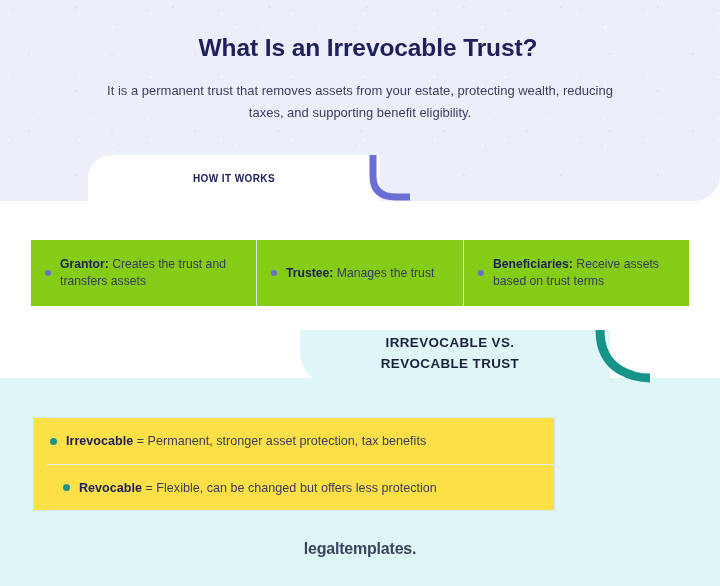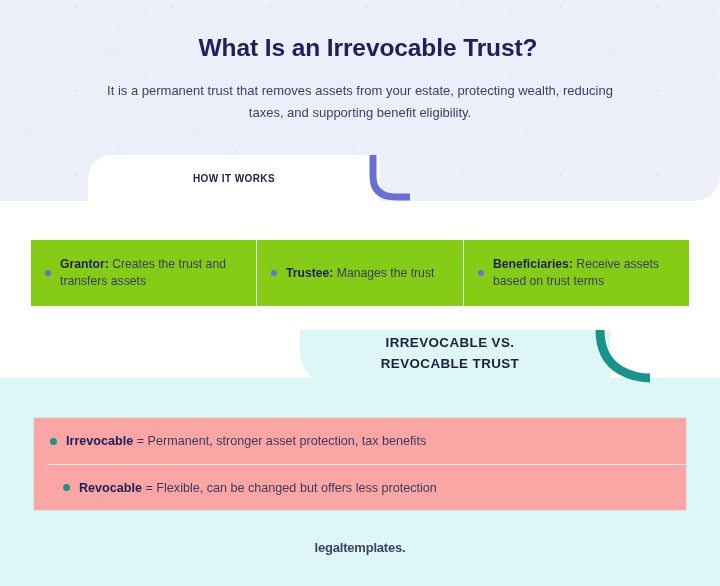--- a/index.html
+++ b/index.html
@@ -178,23 +178,23 @@
     top: 328px;
     width: 62px;
     height: 60px;
   }
 
   
   .compare {
     position: absolute;
     left: 33px;
     top: 417px;
-    width: 654px;
+    width: 522px;
     height: 94px;
-    background: #fca5a5;
+    background: #fde047;
     border: 1px solid #cfe8e7;
     box-sizing: border-box;
   }
   .compare-row {
     height: 46px;
     display: flex;
     align-items: center;
     padding-left: 16px;
     box-sizing: border-box;
   }
@@ -216,21 +216,21 @@
     font-weight: bold;
   }
 
   
   .footer-logo {
     position: absolute;
     left: 0;
     top: 540px;
     width: 720px;
     text-align: center;
-    font-size: 13px;
+    font-size: 16px;
     font-weight: bold;
     color: #3d4260;
     letter-spacing: -.2px;
   }
 </style>
 </head>
 <body>
 
 <div class="infographic">
 

